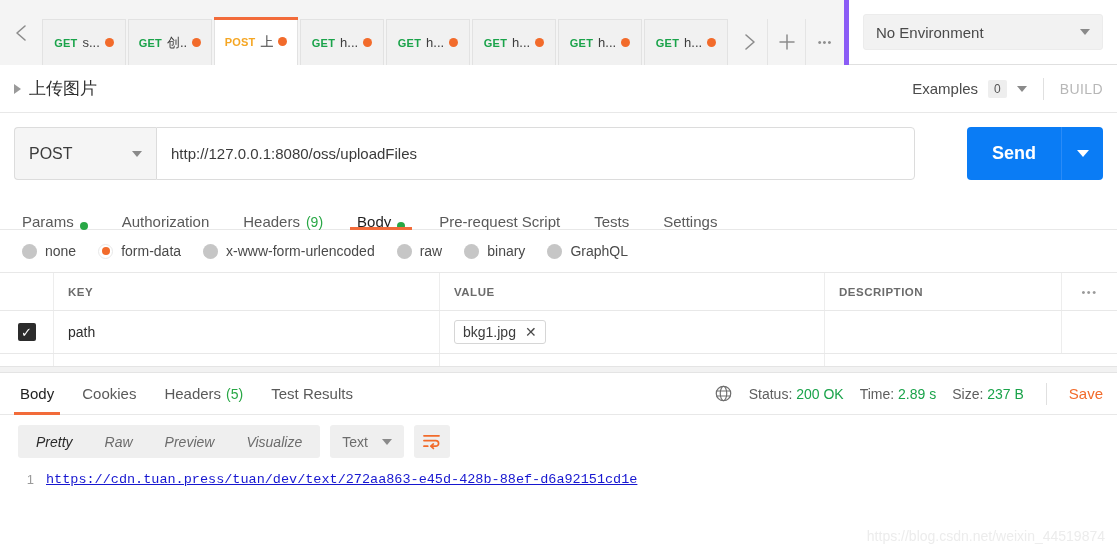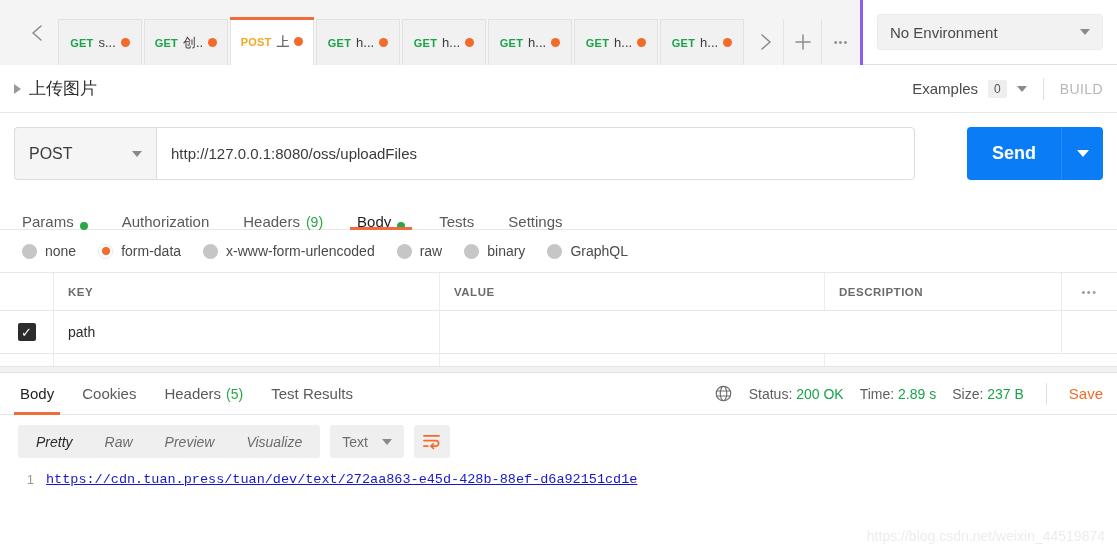--- a/index.html
+++ b/index.html
@@ -18,23 +18,23 @@
     display: flex;
     height: 65px;
     border-bottom: 1px solid #e0e0e0;
     background: #f7f7f7;
   }
   .tabstrip {
     flex: 0 0 845px;
     display: flex;
     align-items: flex-end;
     background: #f4f4f4;
-    border-right: 3px solid #8b5cf6;
+    border-right: 5px solid #8b5cf6;
     height: 65px;
-    padding-left: 18px;
+    padding-left: 2px;
     position: relative;
   }
   .back-arrow {
     width: 40px; height: 64px;
     display: flex; align-items: center; justify-content: center;
     color: #8c8c8c; font-size: 20px;
     flex: 0 0 auto;
   }
   .back-arrow svg { display:block; }
 
@@ -501,20 +501,23 @@
     <div class="reqtab">
       <span>Authorization</span>
     </div>
     <div class="reqtab">
       <span>Headers</span>
       <span class="badge-count">(9)</span>
     </div>
     <div class="reqtab active">
       <span>Body</span>
       <span class="gdot"></span>
+    </div>
+    <div class="reqtab">
+      <span>Pre-request Script</span>
     </div>
     <div class="reqtab">
       <span>Tests</span>
     </div>
     <div class="reqtab">
       <span>Settings</span>
     </div>
   </div>
 
 <div class="bodytypes" id="bodytypes-host">
@@ -553,20 +556,26 @@
     <div class="kv-more">•••</div>
   </div>
   <div id="kvrows-host">
       <div class="kvrow">
         <div class="kv-check">
           <span class="cellcheck">✓</span>
         </div>
         <div class="kv-key">
           <span>path</span>
         </div>
+        <div class="kv-val">
+          <span class="file-chip">
+            <span>bkg1.jpg</span>
+            <span class="chip-x">✕</span>
+          </span>
+        </div>
         <div class="kv-desc">
           <span></span>
         </div>
         <div class="kv-more"></div>
       </div>
       <div class="kvrow blank">
         <div class="kv-check"></div>
         <div class="kv-key"></div>
         <div class="kv-val"></div>
         <div class="kv-desc"></div>

